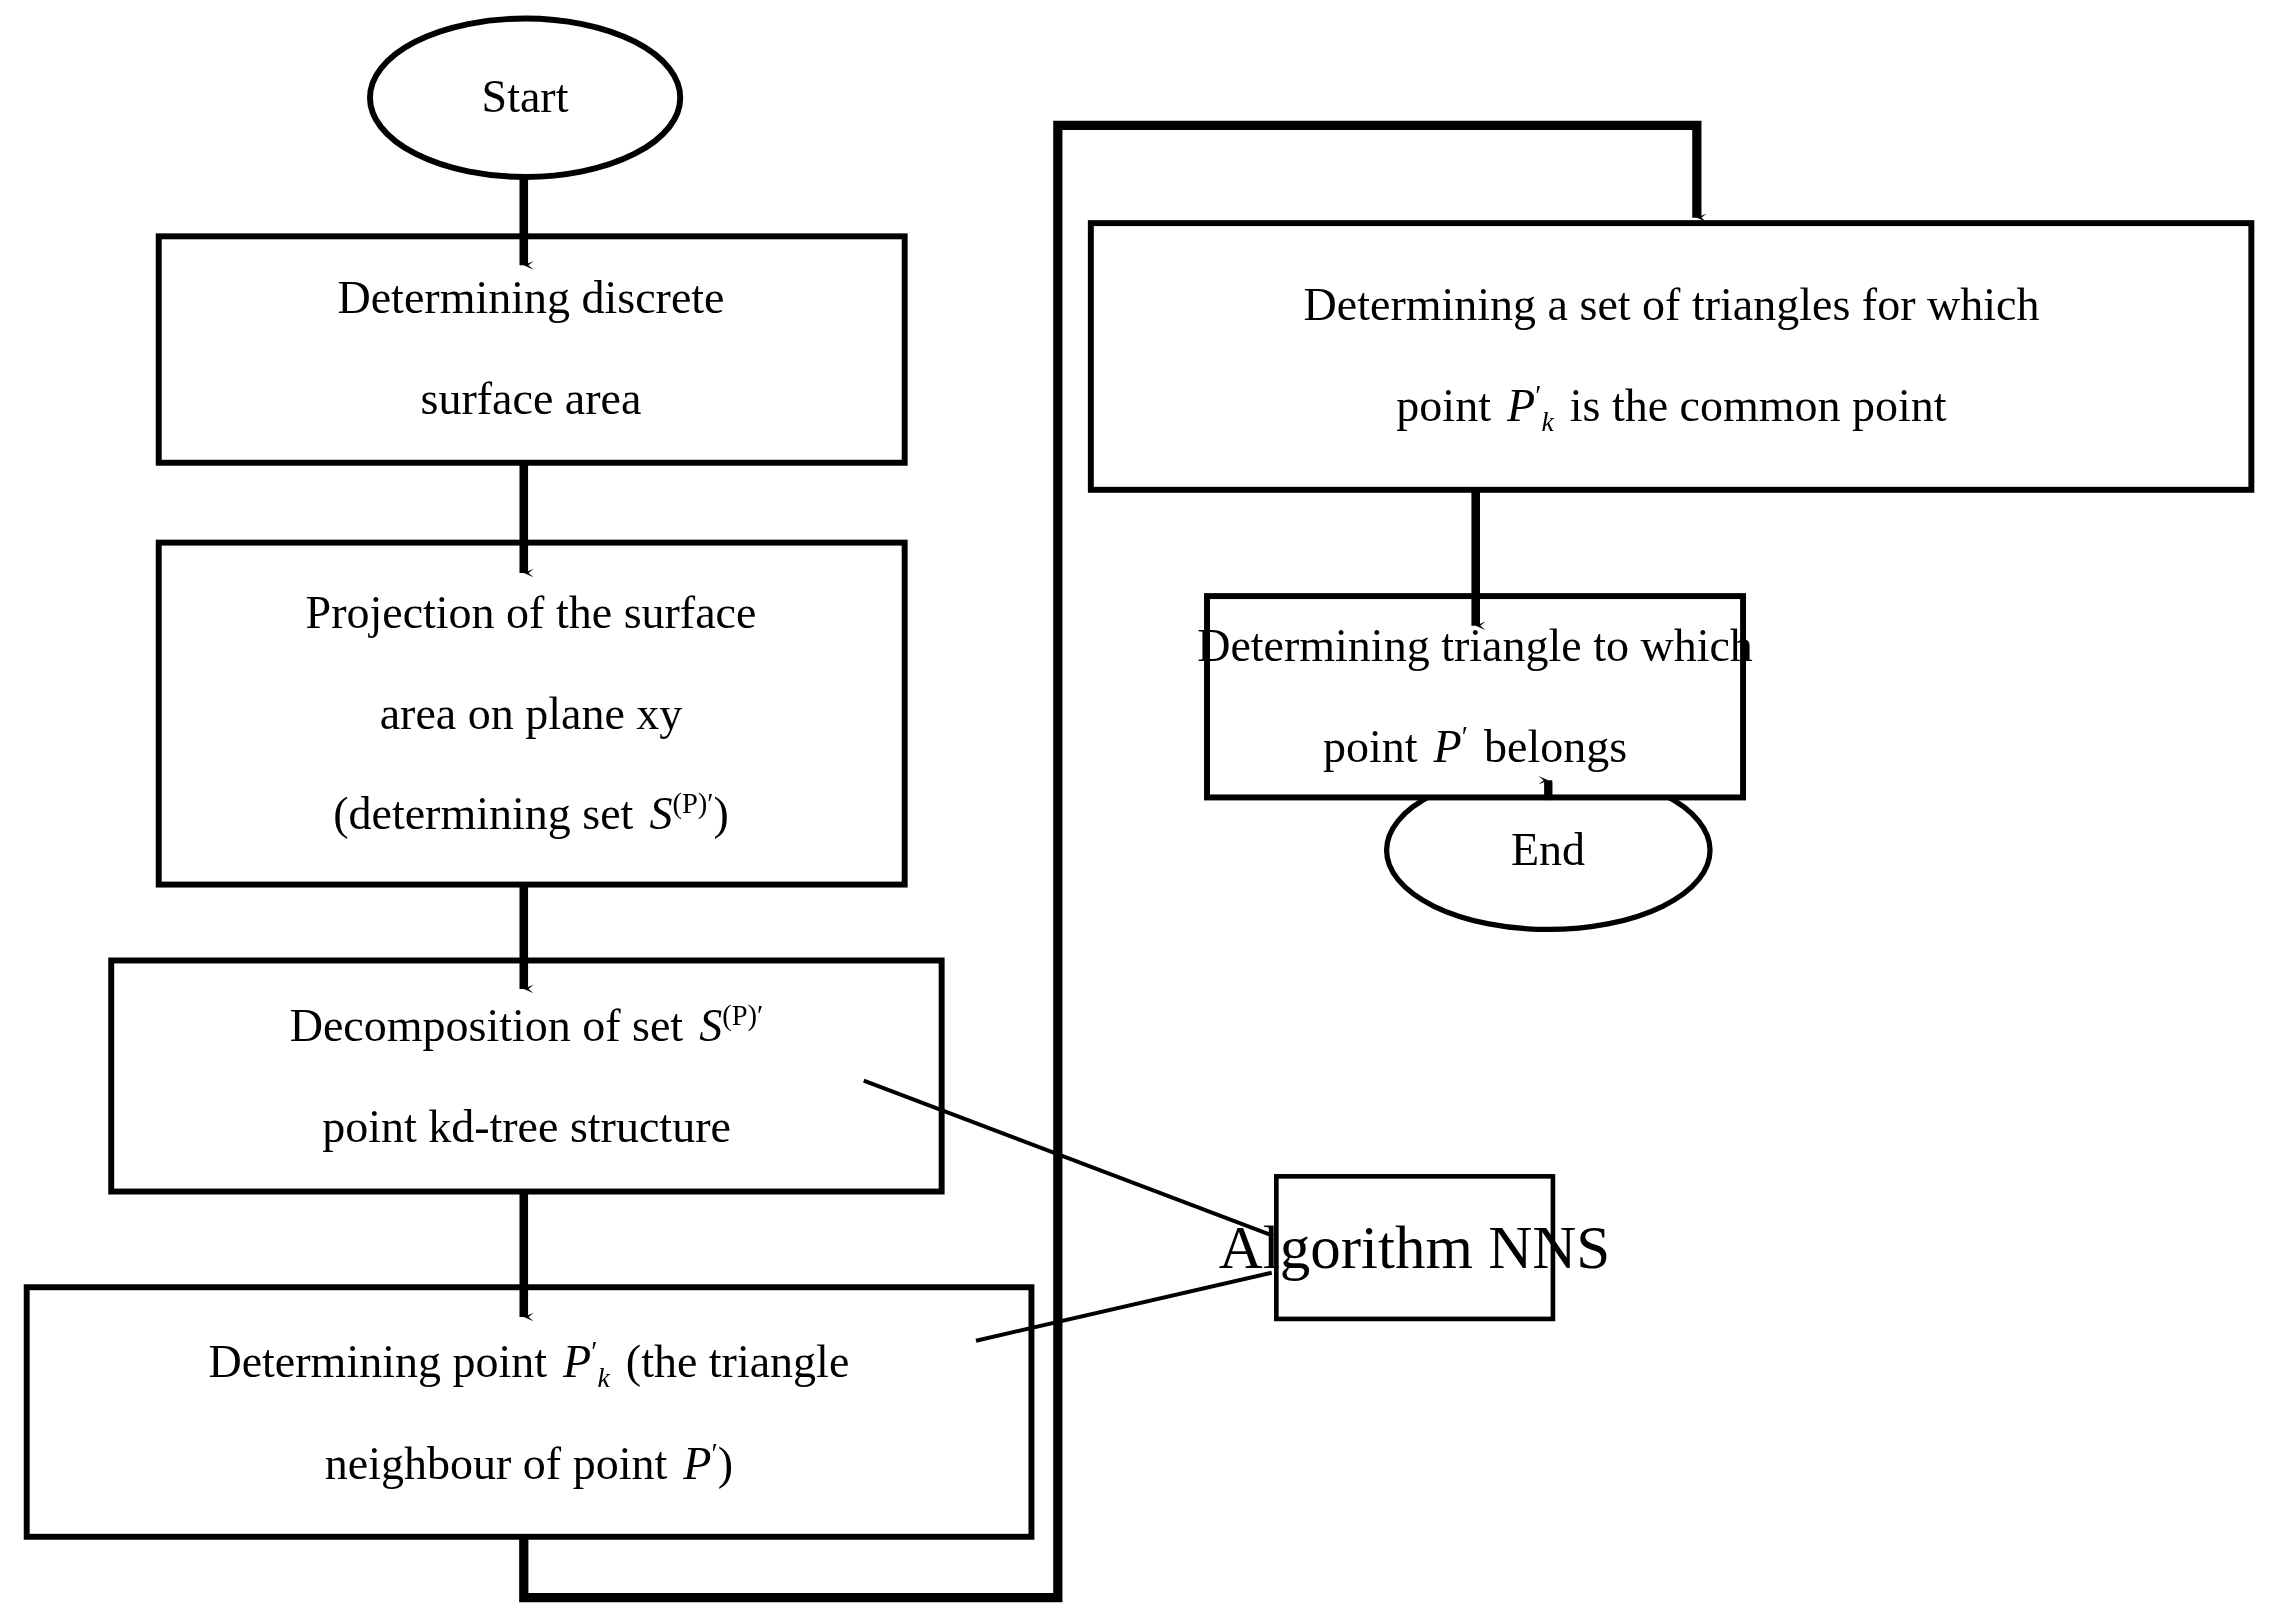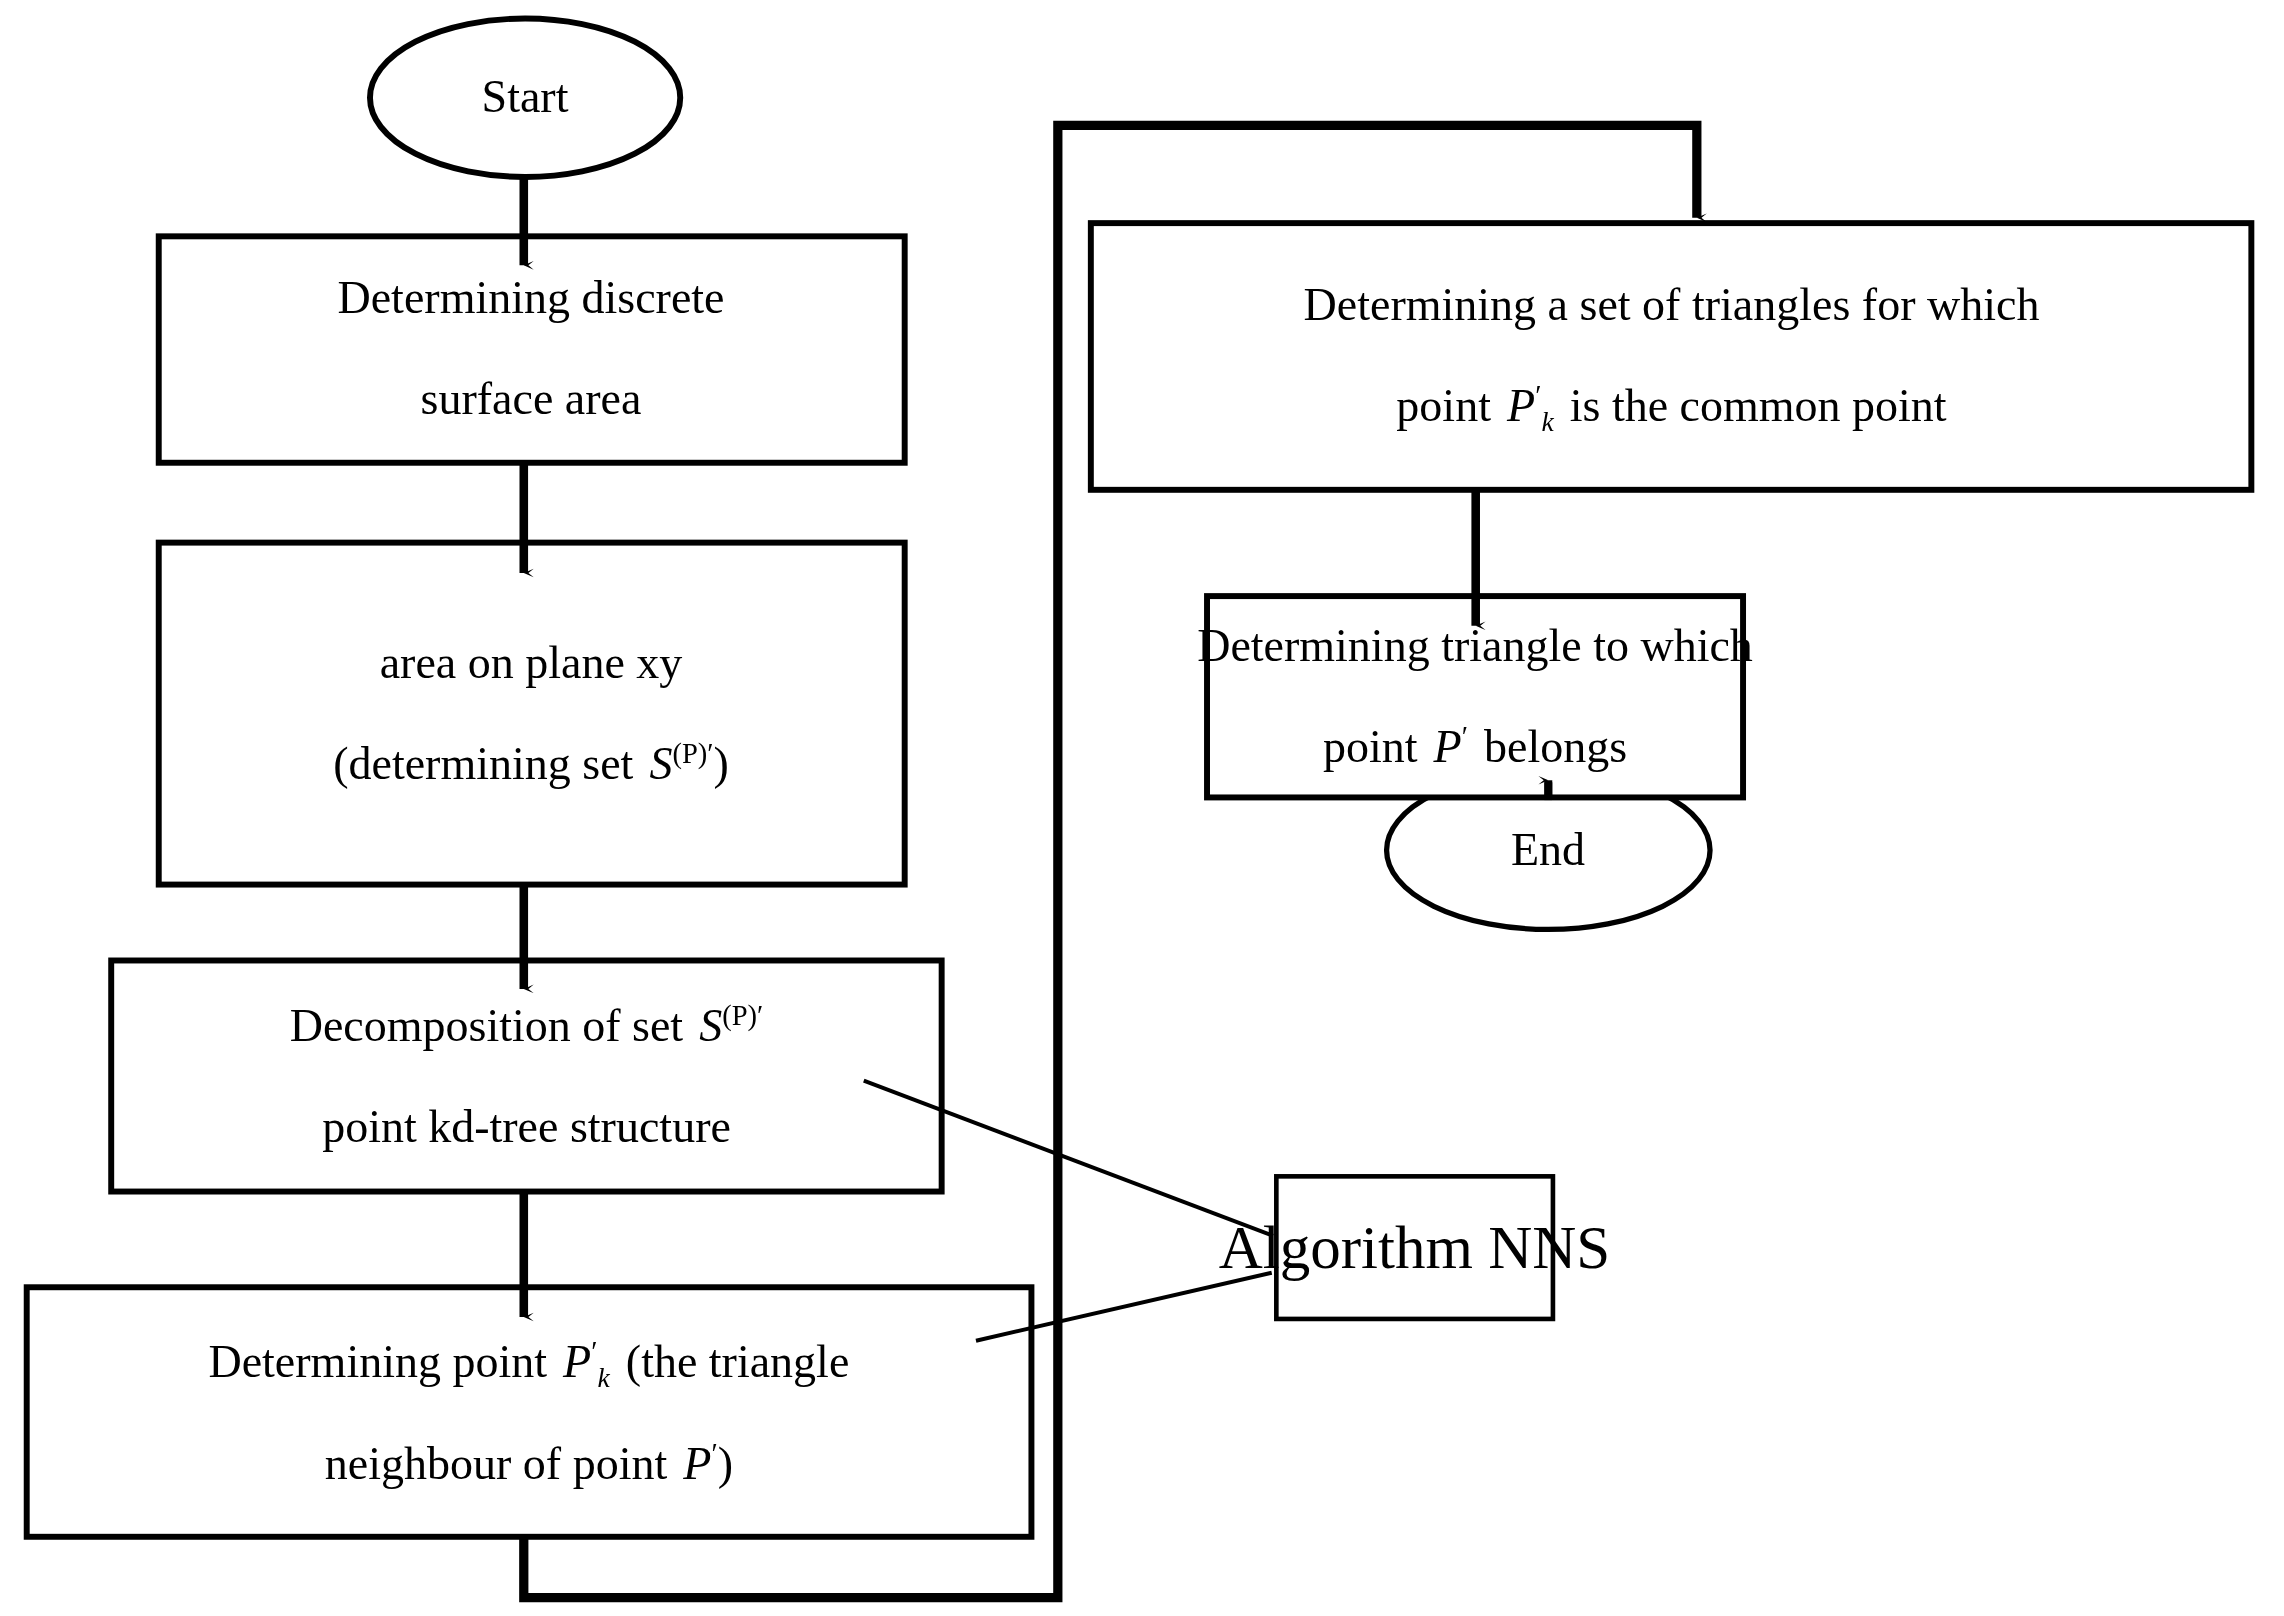--- a/index.html
+++ b/index.html
@@ -116,20 +116,21 @@
   <div class="node-text term-text" style="left:370px; top:58px; width:310px; height:79px;">
     <span class="ln">Start</span>
   </div>
 
   <div class="node-text proc-text" style="left:158px; top:236px; width:746px; height:226px;">
     <span class="ln">Determining discrete</span>
     <span class="ln">surface area</span>
   </div>
 
   <div class="node-text proc-text" style="left:158px; top:543px; width:746px; height:342px;">
+    <span class="ln">Projection of the surface</span>
     <span class="ln">area on plane xy</span>
     <span class="ln"><span>(determining set</span><span class="sp-l"></span><i class="mathvar">S</i><sup class="sp">(P)′</sup><span>)</span></span>
   </div>
 
   <div class="node-text proc-text" style="left:111px; top:961px; width:831px; height:231px;">
     <span class="ln"><span>Decomposition of set</span><span class="sp-l"></span><i class="mathvar">S</i><sup class="sp">(P)′</sup></span>
     <span class="ln">point kd-tree structure</span>
   </div>
 
   <div class="node-text proc-text" style="left:26.4px; top:1288px; width:1005px; height:250px;">

